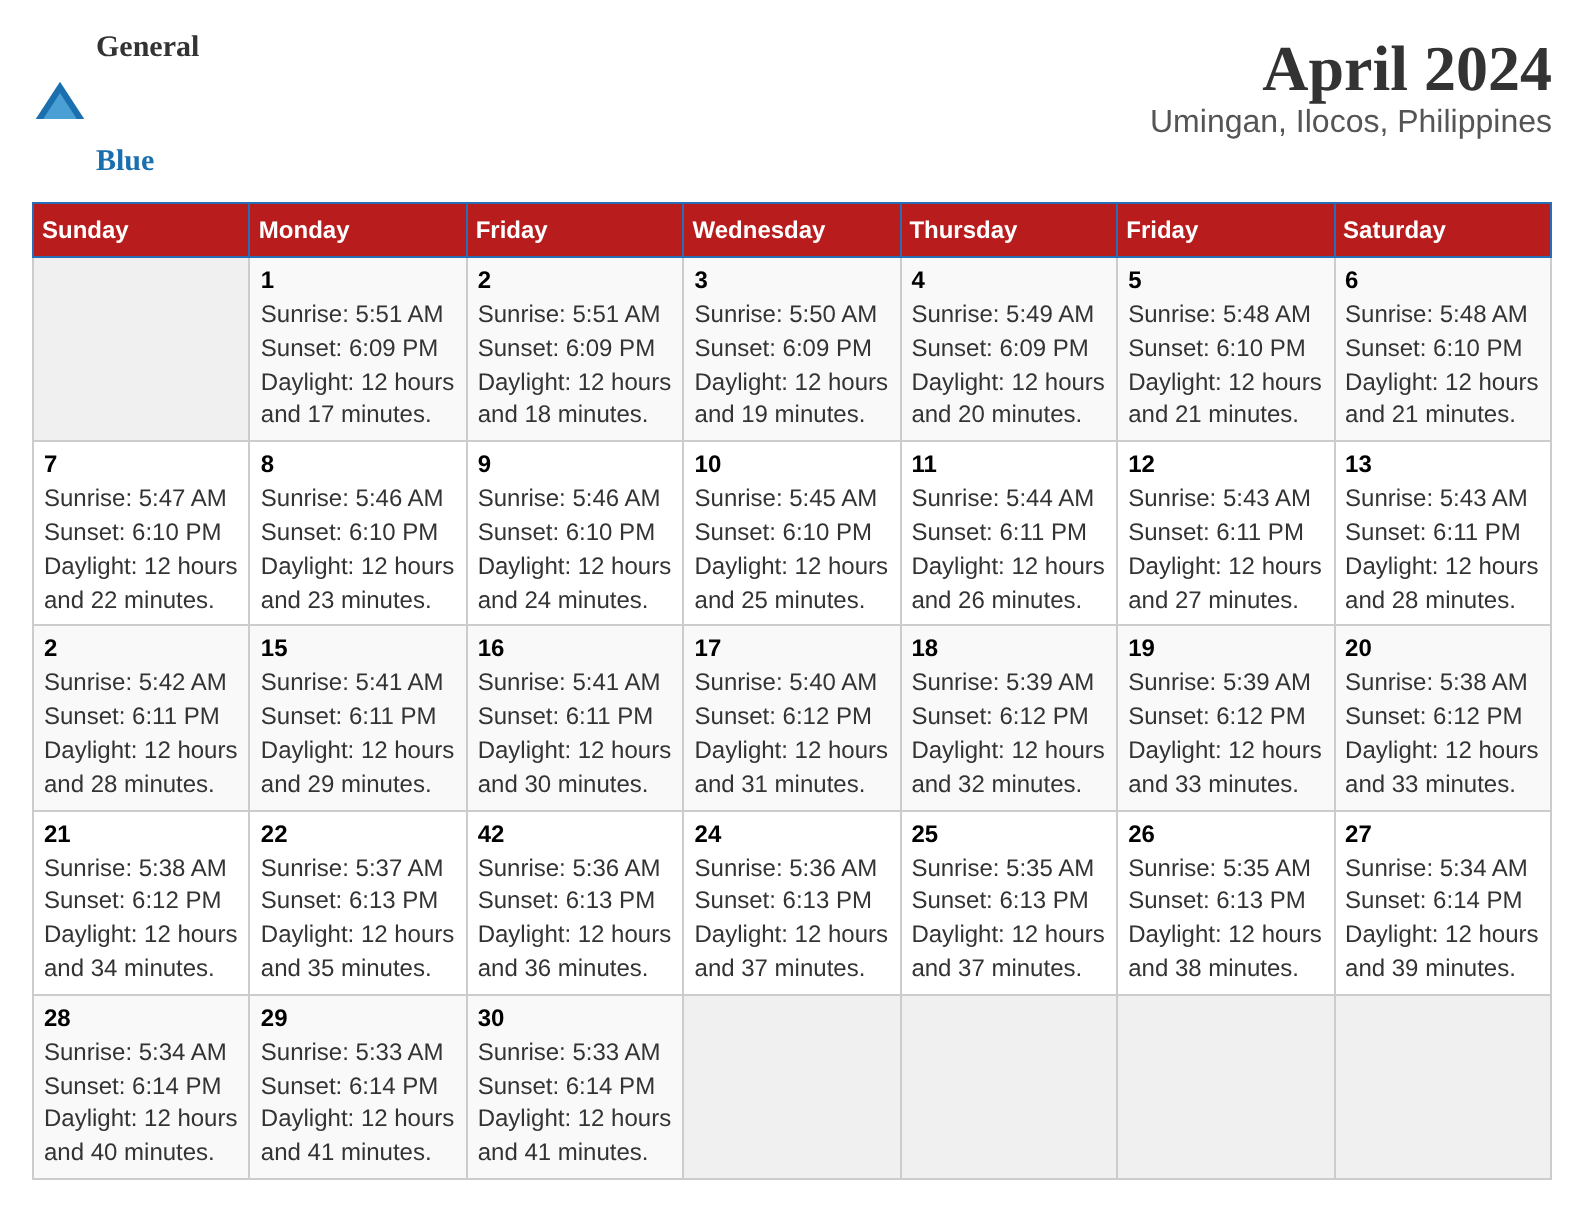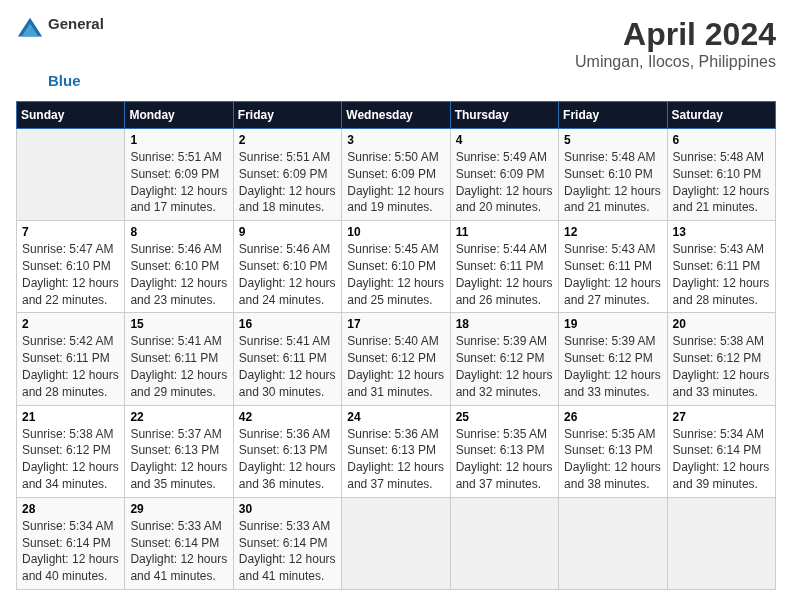--- a/index.html
+++ b/index.html
@@ -11,21 +11,23 @@
       padding: 16px;
     }
     .header-area {
       display: flex;
       justify-content: space-between;
       align-items: flex-start;
       margin-bottom: 12px;
     }
     .logo {
       display: flex;
+      align-items: center;
       gap: 4px;
+      font-family: Liberation Serif, serif;
     }
     .logo-text {
       display: flex;
       flex-direction: column;
       line-height: 1.1;
     }
     .logo-general {
       font-size: 15px;
       font-weight: bold;
       color: #333;
@@ -40,32 +42,33 @@
       width: 28px;
       height: 28px;
     }
     .title-area {
       text-align: right;
     }
     .month-title {
       font-size: 32px;
       font-weight: bold;
       color: #333;
+      font-family: Liberation Serif, serif;
     }
     .location-title {
       font-size: 16px;
       color: #555;
     }
     table {
       width: 100%;
       border-collapse: collapse;
       font-size: 10.5px;
     }
     thead tr th {
-      background-color: #0f172a;
+      background-color: #b91c1c;
       color: #fff;
       padding: 6px 4px;
       text-align: left;
       font-size: 12px;
       border: 1px solid #2a6db5;
     }
     tbody tr td {
       border: 1px solid #ccc;
       vertical-align: top;
       padding: 4px 5px;

